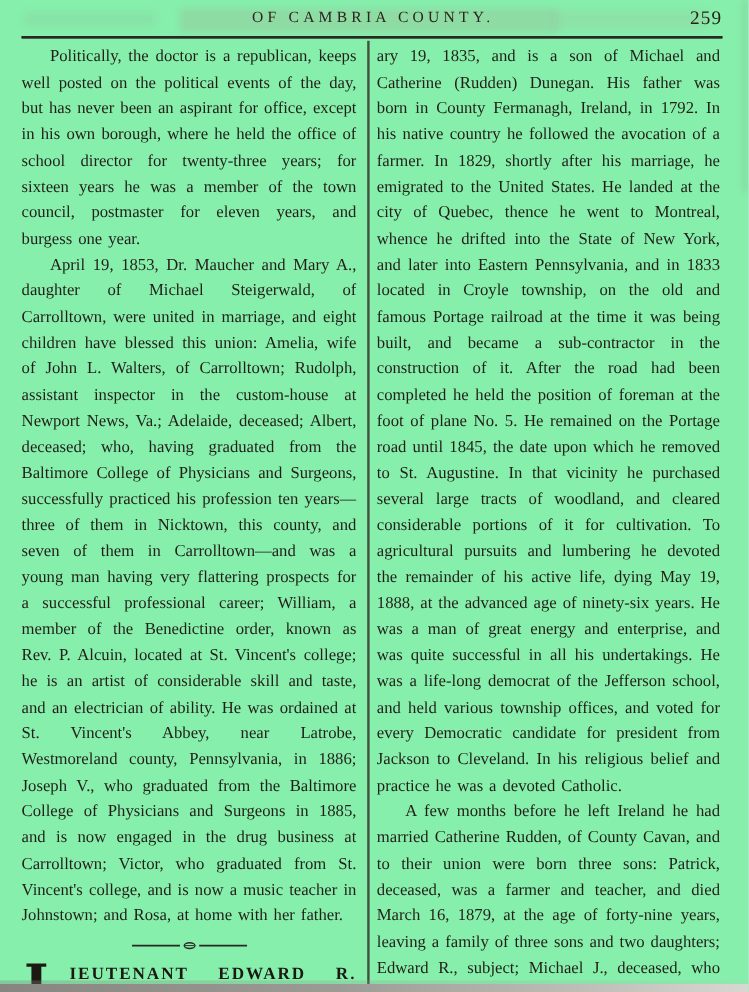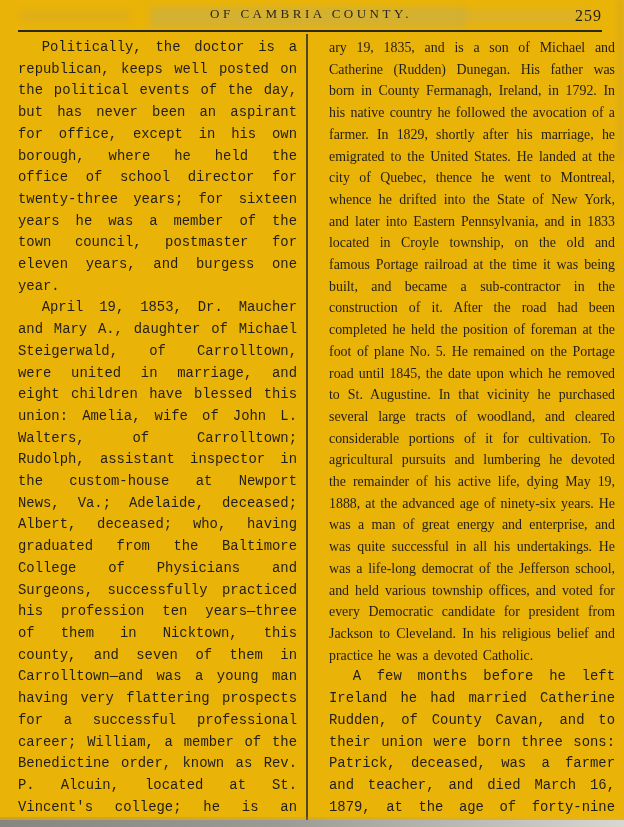--- a/index.html
+++ b/index.html
@@ -6,21 +6,21 @@
     margin: 0;
     padding: 0;
     background: #e8e7e2;
     font-family: "Liberation Serif", serif;
   }
   #page {
     position: relative;
     width: 624px;
     height: 827px;
     margin: 0 auto;
-    background: #eab308;
+    background: #86efac;
     overflow: hidden;
     color: #211d18;
   }
   
   .showthrough {
     position: absolute;
     background: rgba(163, 171, 146, 0.30);
     filter: blur(3px);
     border-radius: 2px;
   }
@@ -76,24 +76,24 @@
     top: 37px;
     height: 786px;
     overflow: hidden;
     text-align: justify;
     font-size: 13.9px;
     line-height: 21.7px;
     word-spacing: 1.5px;
     color: #221e18;
   }
   .col-left  { left: 18px;  width: 279px; }
-  .col-right { left: 329px; width: 286px; }
+  .col-right { left: 314px; width: 286px; }
 
   .col p { margin: 0; }
-  .indent { text-indent: 1.7em; font-family: Liberation Mono, monospace; }
+  .indent { text-indent: 1.7em; }
 
   .section-divider {
     height: 22px;
     display: flex;
     align-items: center;
     justify-content: center;
     margin: 2px 0 3px 0;
   }
 
   .bio-start { text-indent: 0; }

